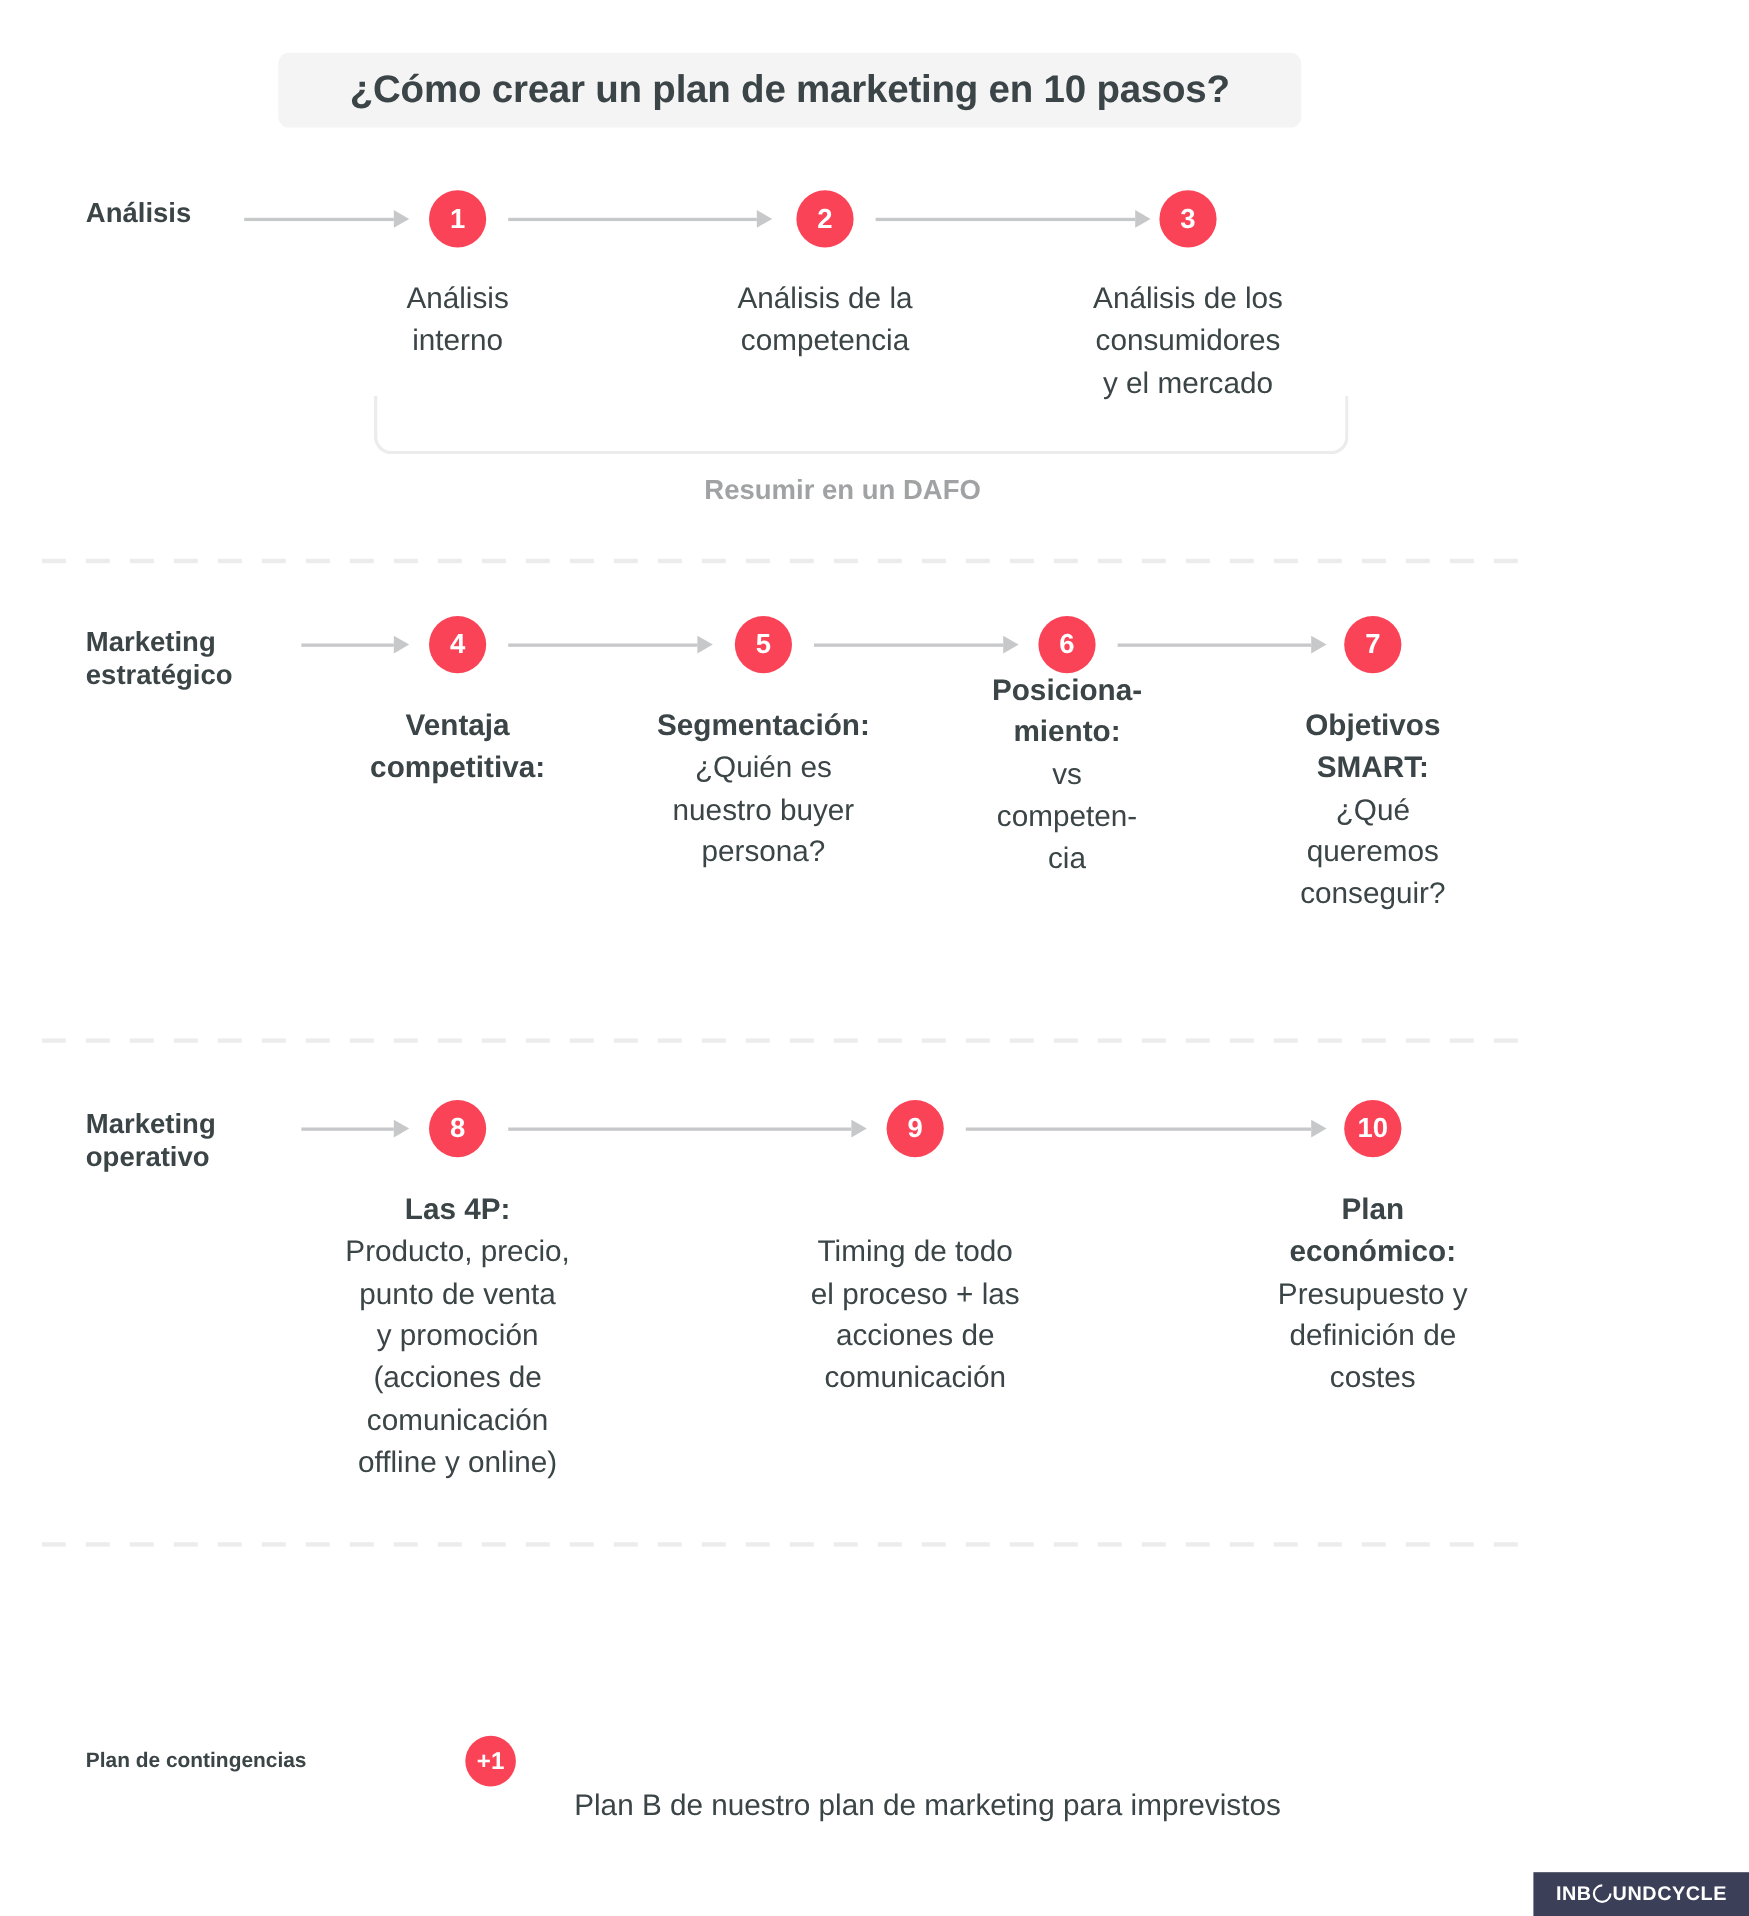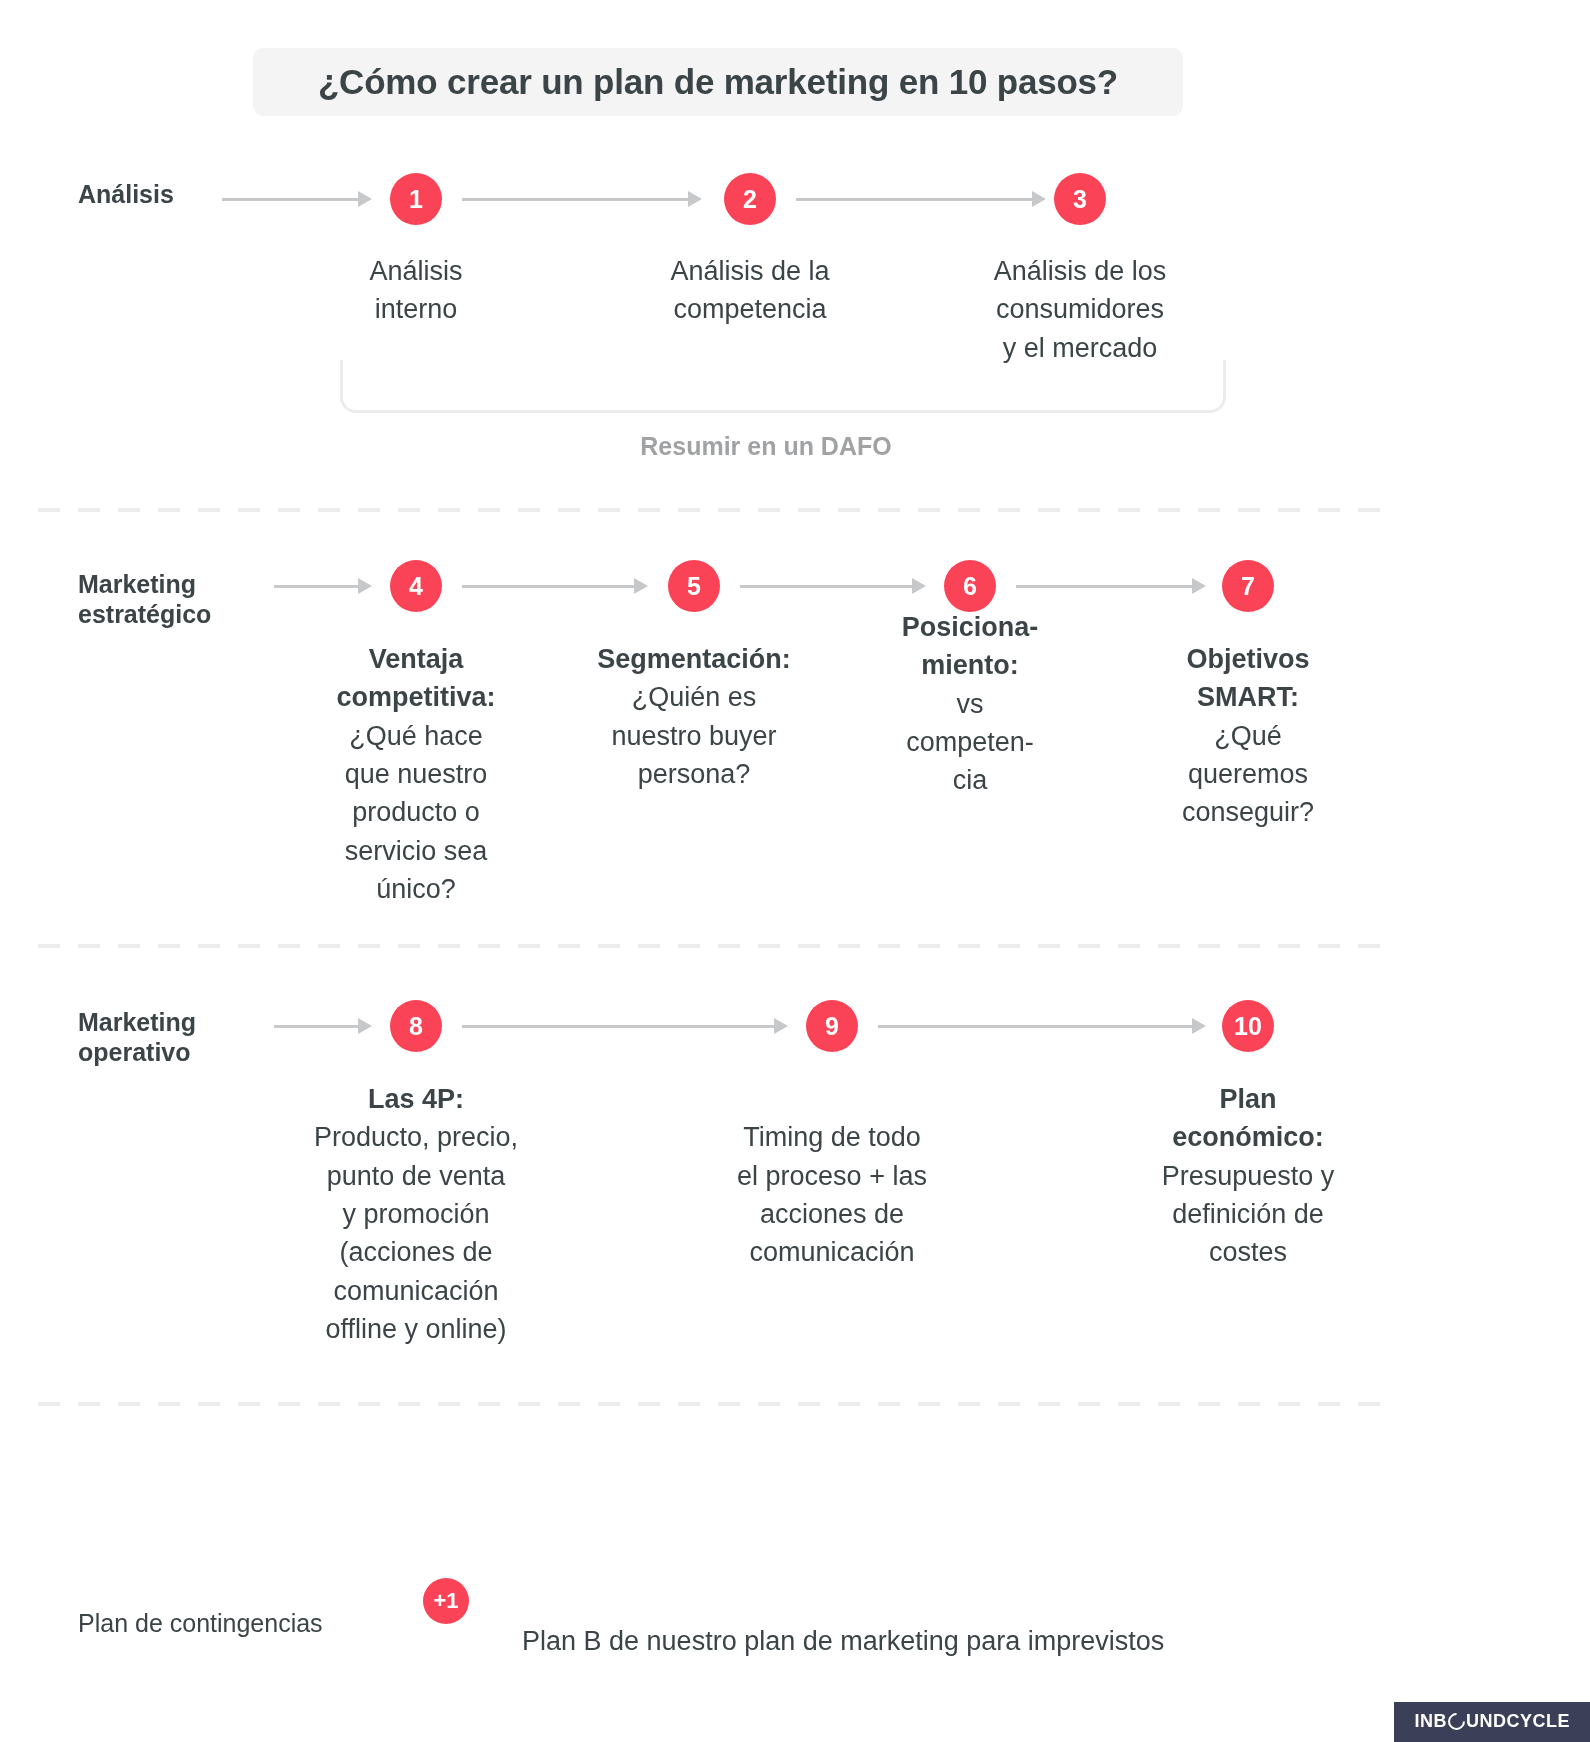--- a/index.html
+++ b/index.html
@@ -119,25 +119,24 @@
     position: absolute;
     height: 4px;
     background-image: linear-gradient(to right, #ececed 0 22px, transparent 22px 40px);
     background-size: 40px 4px;
     background-repeat: repeat-x;
   }
 
   
   .conting-label {
     position: absolute;
-    font-size: 25px;
-    font-weight: normal;
+    font-size: 19px;
+    font-weight: bold;
     color: #3b4446;
     white-space: nowrap;
-    margin-top: 19px;
   }
   .conting-text {
     position: absolute;
     font-size: 27px;
     color: #3b4446;
     white-space: nowrap;
   }
 
   
   .logo {
@@ -228,25 +227,20 @@
 </div>
 
 <div class="bubble" style="left:390px; top:560px;">4</div>
 <div class="bubble" style="left:668px; top:560px;">5</div>
 <div class="bubble" style="left:944px; top:560px;">6</div>
 <div class="bubble" style="left:1222px; top:560px;">7</div>
 
 <div class="step-text" style="left:296px; top:640px; width:240px;">
   <span class="hd" style="white-space:pre-line;">Ventaja
 competitiva:</span><br>
-  <span style="white-space:pre-line;">¿Qué hace
-que nuestro
-producto o
-servicio sea
-único?</span>
 </div>
 <div class="step-text" style="left:570px; top:640px; width:248px;">
   <span class="hd" style="white-space:pre-line;">Segmentación:</span><br>
   <span style="white-space:pre-line;">¿Quién es
 nuestro buyer
 persona?</span>
 </div>
 <div class="step-text" style="left:880px; top:608px; width:180px;">
   <span class="hd" style="white-space:pre-line;">Posiciona-
 miento:</span><br>

